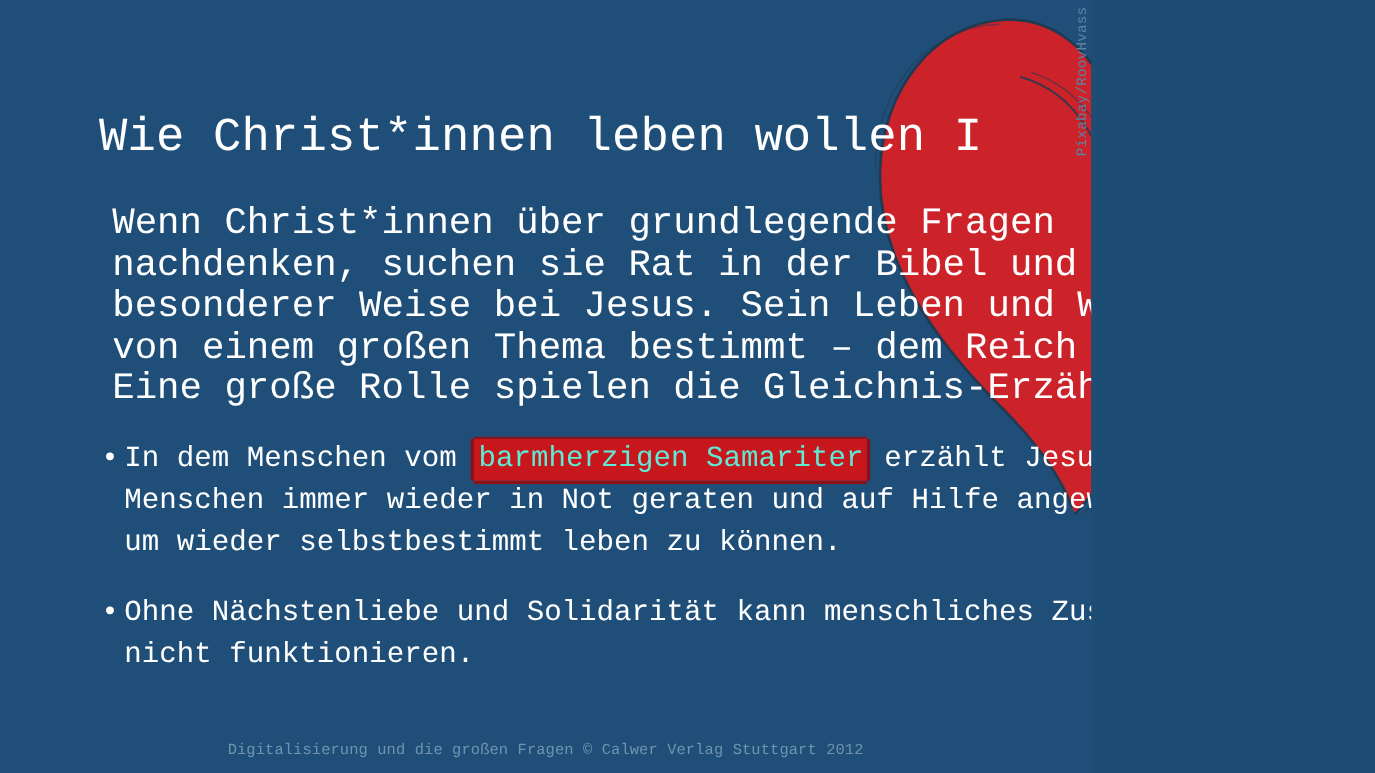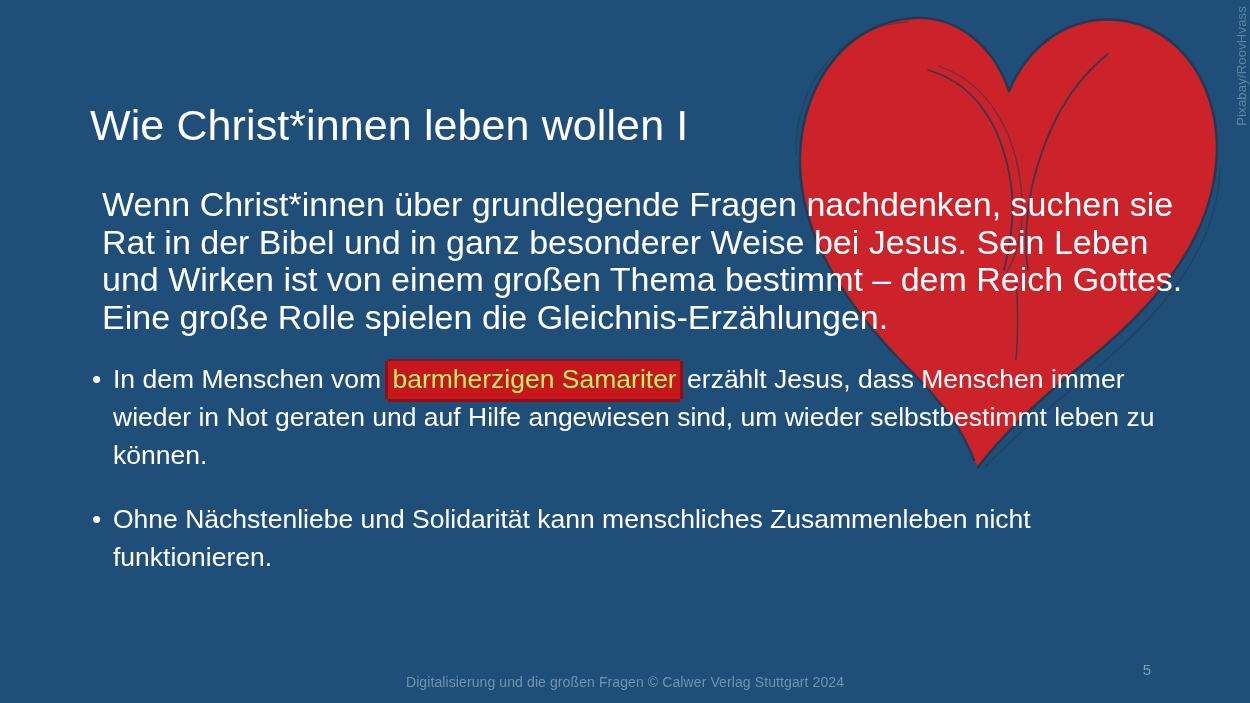--- a/index.html
+++ b/index.html
@@ -2,25 +2,25 @@
 <html><head>
 <meta charset="utf-8">
 <style>
   html, body {
     margin: 0;
     padding: 0;
     background: #1d4d75;
   }
   .slide {
     position: relative;
-    width: 1250px;
+    width: 992px;
     height: 703px;
     background: #1f4f79;
     overflow: hidden;
-    font-family: Liberation Sans, sans-serif;
+    font-family: Liberation Mono, monospace;
     -webkit-font-smoothing: antialiased;
   }
 
   
   .heart-art {
     position: absolute;
     left: 788px;
     top: 8px;
     width: 440px;
     height: 462px;
@@ -52,21 +52,21 @@
   .para {
     color: #ffffff;
     font-size: 34px;
     font-weight: 400;
     line-height: 37.5px;
     margin: 0 0 22px 12px;
     text-align: left;
   }
   .highlight {
     background: #c8161d;
-    color: #bef264;
+    color: #5eead4;
     padding: 3px 3px 5px 4px;
     box-shadow: -3px 0 0 0 #8d1016, 0 3px 0 0 #8d1016, 3px 0 0 0 #8d1016, 0 -2px 0 0 #7d1b25;
     position: relative;
     text-align: center;
   }
   .bullet-list {
     list-style: none;
     margin: 0;
     padding: 0;
   }
@@ -178,18 +178,18 @@
         <span class="bullet-dot">•</span><span>In dem Menschen vom </span><span class="highlight">barmherzigen Samariter</span><span> erzählt Jesus, dass Menschen immer wieder in Not geraten und auf Hilfe angewiesen sind, um wieder selbstbestimmt leben zu können.</span>
       </li>
 
       <li class="bullet-item b2">
         <span class="bullet-dot">•</span><span>Ohne Nächstenliebe und Solidarität kann menschliches Zusammenleben nicht funktionieren.</span>
       </li>
 
     </ul>
   </div>
 
-  <div class="footer-note">Digitalisierung und die großen Fragen © Calwer Verlag Stuttgart 2024</div>
+  <div class="footer-note">Digitalisierung und die großen Fragen © Calwer Verlag Stuttgart 2012</div>
   <div class="page-number">5</div>
 
   <div class="credit">Pixabay/RoovHvass</div>
 
 </div>
 
 </body></html>

